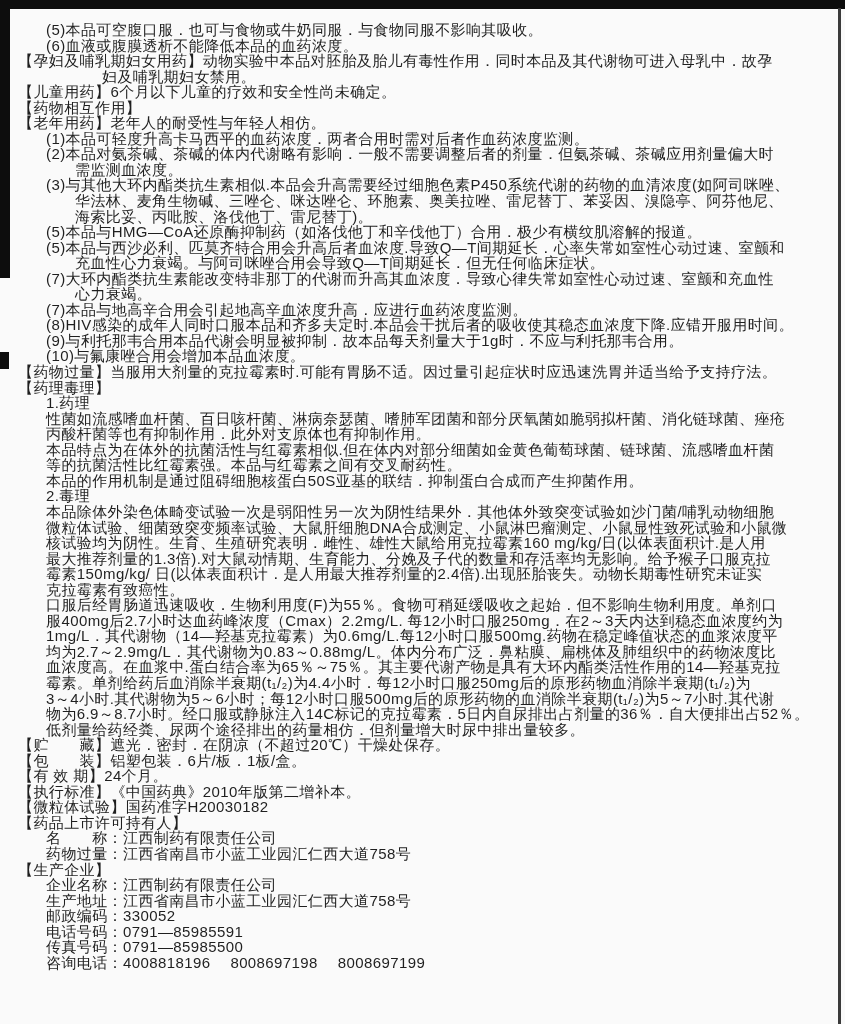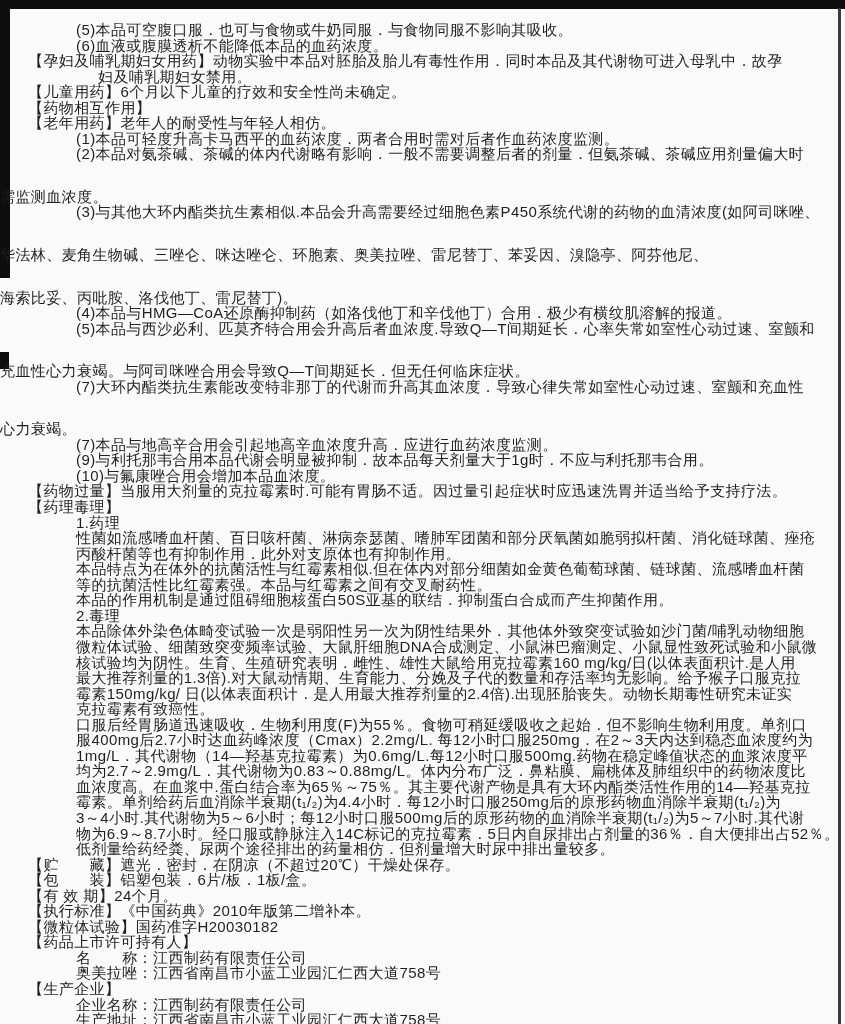--- a/index.html
+++ b/index.html
@@ -16,24 +16,24 @@
   .scan-blob-left{position:absolute;left:0;top:352px;width:9px;height:17px;background:var(--border,#0d0d0d);}
   .scan-line-right{position:absolute;left:838px;top:8px;width:3px;height:1016px;background:#3a3a3a;}
   .doc{
     position:absolute;left:0;top:22px;width:845px;
   }
   .line{
     height:15.55px;line-height:15.55px;
     font-size:15px;letter-spacing:0.4px;
     white-space:pre;
   }
-  .ind-h{padding-left:28px;}
-  .ind-i1{padding-left:46px;margin-left:30px;}
-  .ind-i2{margin-top:27px;}
-  .ind-i3{padding-left:98px;}
+  .ind-h{padding-left:18px;}
+  .ind-i1{padding-left:46px;}
+  .ind-i2{padding-left:75px;}
+  .ind-i3{padding-left:77px;margin-left:25px;}
 </style>
 </head>
 <body>
 
 <div class="page">
   <div class="scan-band-top"></div>
   <div class="scan-band-left"></div>
   <div class="scan-blob-left"></div>
   <div class="scan-line-right"></div>
   <div class="doc" id="doc">
@@ -43,26 +43,27 @@
       <div class="line ind-i3">妇及哺乳期妇女禁用。</div>
       <div class="line ind-h">【儿童用药】6个月以下儿童的疗效和安全性尚未确定。</div>
       <div class="line ind-h">【药物相互作用】</div>
       <div class="line ind-h">【老年用药】老年人的耐受性与年轻人相仿。</div>
       <div class="line ind-i1">(1)本品可轻度升高卡马西平的血药浓度．两者合用时需对后者作血药浓度监测。</div>
       <div class="line ind-i1">(2)本品对氨茶碱、茶碱的体内代谢略有影响．一般不需要调整后者的剂量．但氨茶碱、茶碱应用剂量偏大时</div>
       <div class="line ind-i2">需监测血浓度。</div>
       <div class="line ind-i1">(3)与其他大环内酯类抗生素相似.本品会升高需要经过细胞色素P450系统代谢的药物的血清浓度(如阿司咪唑、</div>
       <div class="line ind-i2">华法林、麦角生物碱、三唑仑、咪达唑仑、环胞素、奥美拉唑、雷尼替丁、苯妥因、溴隐亭、阿芬他尼、</div>
       <div class="line ind-i2">海索比妥、丙吡胺、洛伐他丁、雷尼替丁)。</div>
-      <div class="line ind-i1">(4)本品与HMG—CoA还原酶抑制药（如洛伐他丁和辛伐他丁）合用．极少有横纹肌溶解的报道。</div>
+      <div class="line ind-i1">(5)本品与HMG—CoA还原酶抑制药（如洛伐他丁和辛伐他丁）合用．极少有横纹肌溶解的报道。</div>
       <div class="line ind-i1">(5)本品与西沙必利、匹莫齐特合用会升高后者血浓度.导致Q—T间期延长．心率失常如室性心动过速、室颤和</div>
       <div class="line ind-i2">充血性心力衰竭。与阿司咪唑合用会导致Q—T间期延长．但无任何临床症状。</div>
       <div class="line ind-i1">(7)大环内酯类抗生素能改变特非那丁的代谢而升高其血浓度．导致心律失常如室性心动过速、室颤和充血性</div>
       <div class="line ind-i2">心力衰竭。</div>
       <div class="line ind-i1">(7)本品与地高辛合用会引起地高辛血浓度升高．应进行血药浓度监测。</div>
+      <div class="line ind-i1">(8)HIV感染的成年人同时口服本品和齐多夫定时.本品会干扰后者的吸收使其稳态血浓度下降.应错开服用时间。</div>
       <div class="line ind-i1">(9)与利托那韦合用本品代谢会明显被抑制．故本品每天剂量大于1g时．不应与利托那韦合用。</div>
       <div class="line ind-i1">(10)与氟康唑合用会增加本品血浓度。</div>
       <div class="line ind-h">【药物过量】当服用大剂量的克拉霉素时.可能有胃肠不适。因过量引起症状时应迅速洗胃并适当给予支持疗法。</div>
       <div class="line ind-h">【药理毒理】</div>
       <div class="line ind-i1">1.药理</div>
       <div class="line ind-i1">性菌如流感嗜血杆菌、百日咳杆菌、淋病奈瑟菌、嗜肺军团菌和部分厌氧菌如脆弱拟杆菌、消化链球菌、痤疮</div>
       <div class="line ind-i1">丙酸杆菌等也有抑制作用．此外对支原体也有抑制作用。</div>
       <div class="line ind-i1">本品特点为在体外的抗菌活性与红霉素相似.但在体内对部分细菌如金黄色葡萄球菌、链球菌、流感嗜血杆菌</div>
       <div class="line ind-i1">等的抗菌活性比红霉素强。本品与红霉素之间有交叉耐药性。</div>
       <div class="line ind-i1">本品的作用机制是通过阻碍细胞核蛋白50S亚基的联结．抑制蛋白合成而产生抑菌作用。</div>
@@ -82,21 +83,22 @@
       <div class="line ind-i1">3～4小时.其代谢物为5～6小时；每12小时口服500mg后的原形药物的血消除半衰期(t₁/₂)为5～7小时.其代谢</div>
       <div class="line ind-i1">物为6.9～8.7小时。经口服或静脉注入14C标记的克拉霉素．5日内自尿排出占剂量的36％．自大便排出占52％。</div>
       <div class="line ind-i1">低剂量给药经粪、尿两个途径排出的药量相仿．但剂量增大时尿中排出量较多。</div>
       <div class="line ind-h">【贮　　藏】遮光．密封．在阴凉（不超过20℃）干燥处保存。</div>
       <div class="line ind-h">【包　　装】铝塑包装．6片/板．1板/盒。</div>
       <div class="line ind-h">【有 效 期】24个月。</div>
       <div class="line ind-h">【执行标准】《中国药典》2010年版第二增补本。</div>
       <div class="line ind-h">【微粒体试验】国药准字H20030182</div>
       <div class="line ind-h">【药品上市许可持有人】</div>
       <div class="line ind-i1">名　　称：江西制药有限责任公司</div>
-      <div class="line ind-i1">奥美拉唑：江西省南昌市小蓝工业园汇仁西大道758号</div>
+      <div class="line ind-i1">药物过量：江西省南昌市小蓝工业园汇仁西大道758号</div>
       <div class="line ind-h">【生产企业】</div>
       <div class="line ind-i1">企业名称：江西制药有限责任公司</div>
       <div class="line ind-i1">生产地址：江西省南昌市小蓝工业园汇仁西大道758号</div>
       <div class="line ind-i1">邮政编码：330052</div>
       <div class="line ind-i1">电话号码：0791—85985591</div>
       <div class="line ind-i1">传真号码：0791—85985500</div>
+      <div class="line ind-i1">咨询电话：4008818196　 8008697198　 8008697199</div>
     </div>
 </div>
 
 </body></html>

